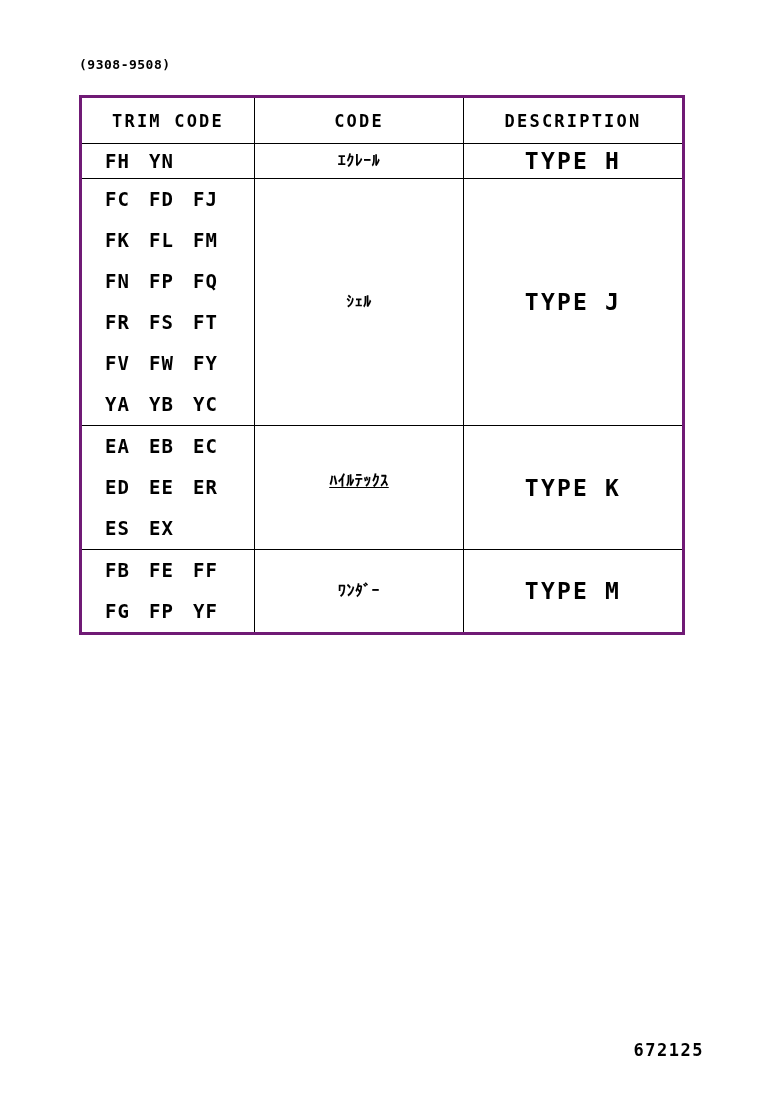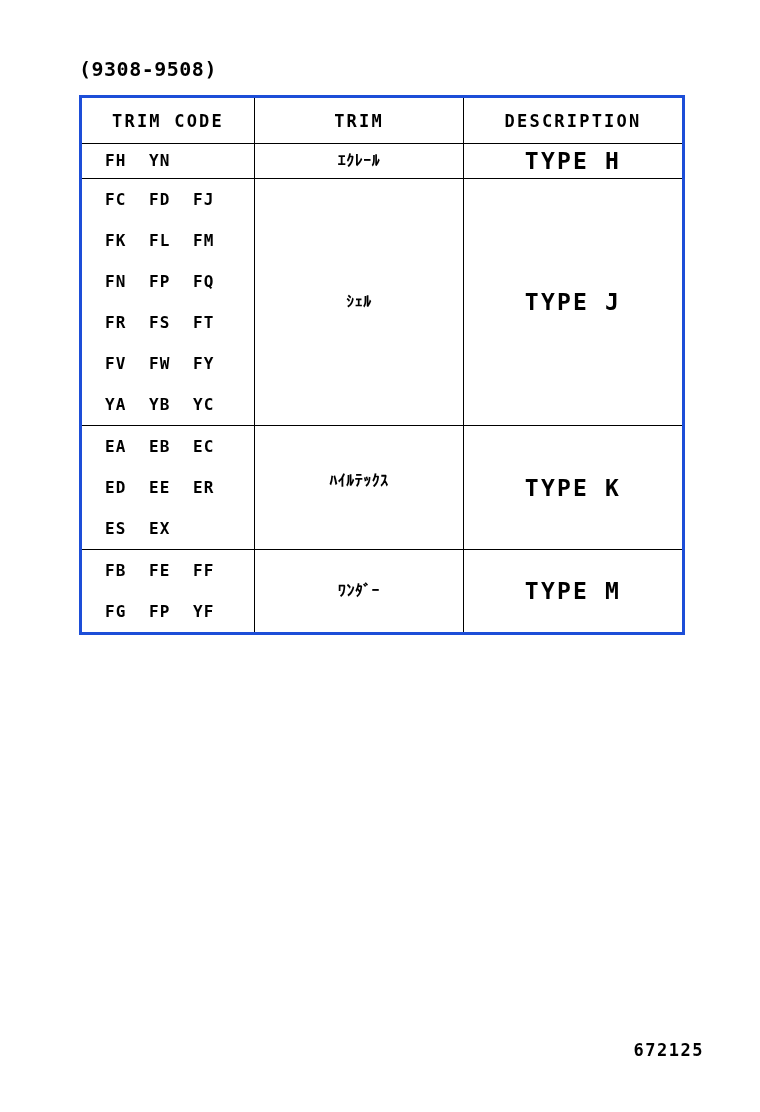--- a/index.html
+++ b/index.html
@@ -14,35 +14,35 @@
     font-family: "DejaVu Sans Mono", "Liberation Mono", monospace;
     color: #000000;
     overflow: hidden;
   }
 
   
   .doc-caption {
     position: absolute;
     left: 79px;
     top: 57px;
-    font-size: 20px;
+    font-size: 13px;
     letter-spacing: 0.5px;
     font-weight: 700;
     white-space: nowrap;
   }
 
   
   .trim-table {
     position: absolute;
     left: 79px;
     top: 95px;
     width: 603px;
     border-collapse: collapse;
     table-layout: fixed;
-    border: 3px solid #1d4ed8;
+    border: 3px solid #701a75;
     padding-left: 33px;
   }
   .trim-table col.c-code { width: 174px; }
   .trim-table col.c-name { width: 209px; }
   .trim-table col.c-desc { width: 220px; }
 
   .trim-table th,
   .trim-table td {
     border: 1.5px solid #000;
     padding: 0;
@@ -62,21 +62,21 @@
     padding: 9px 0 9px 0;
   }
   .code-grid {
     display: grid;
     grid-template-columns: 44px 44px 44px;
     justify-content: center;
     margin-left: 6px;
     row-gap: 0px;
   }
   .code-grid .code {
-    font-size: 16px;
+    font-size: 19px;
     font-weight: 700;
     letter-spacing: 1px;
     line-height: 41px;
     text-align: left;
     white-space: nowrap;
   }
   .code-grid.single-line .code { line-height: 34px; }
 
   .name-cell {
     font-size: 16px;
@@ -85,21 +85,21 @@
     line-height: 1.2;
   }
   .desc-cell {
     font-size: 23px;
     font-weight: 700;
     letter-spacing: 2.2px;
     white-space: nowrap;
   }
 
   
-  .name-cell.shift-up { padding-bottom: 14px; }
+  .name-cell.shift-up { padding-bottom: 14px; text-decoration: underline; }
 
   
   .page-number {
     position: absolute;
     right: 56px;
     top: 1040px;
     font-size: 17px;
     font-weight: 700;
     letter-spacing: 1.5px;
   }
@@ -111,21 +111,21 @@
 
 <table class="trim-table">
   <colgroup>
     <col class="c-code">
     <col class="c-name">
     <col class="c-desc">
   </colgroup>
   <thead>
     <tr>
       <th>TRIM CODE</th>
-      <th>TRIM</th>
+      <th>CODE</th>
       <th>DESCRIPTION</th>
     </tr>
   </thead>
   <tbody id="table-body">
       <tr>
         <td class="code-cell">
           <div class="code-grid single-line">
             <span class="code">FH</span>
             <span class="code">YN</span>
           </div>

